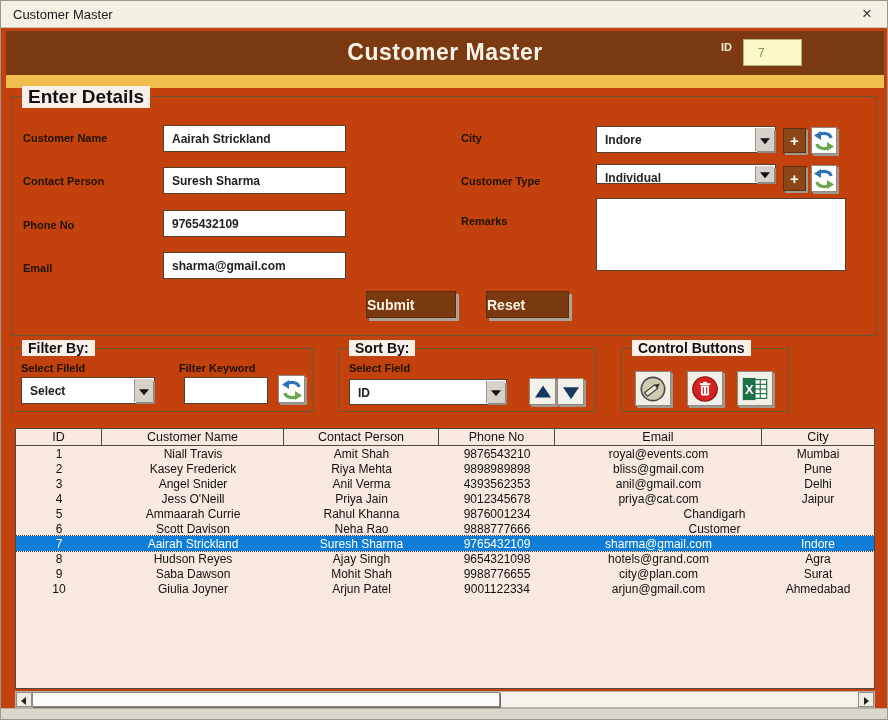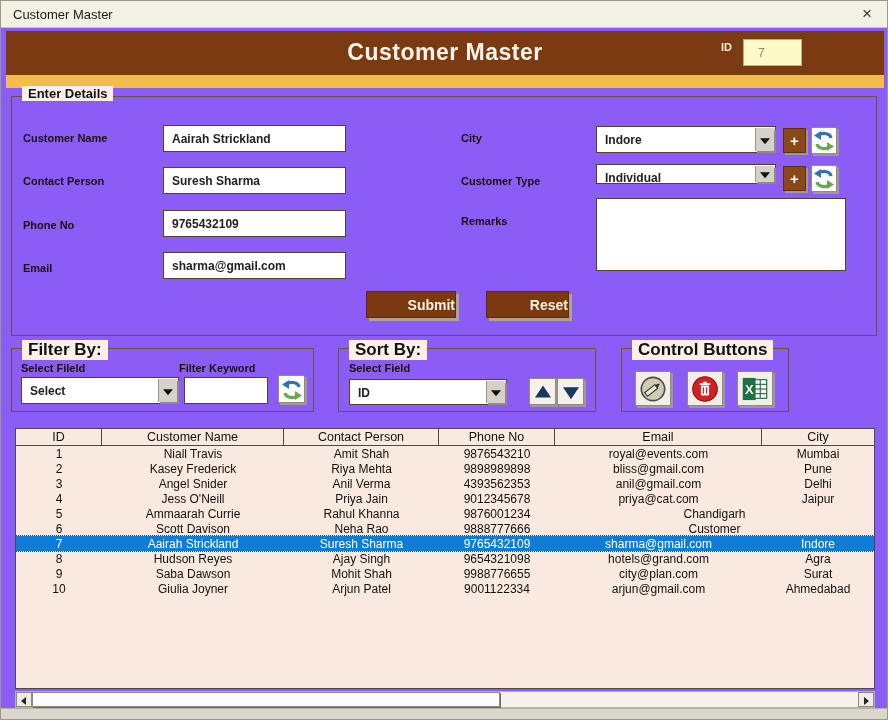--- a/index.html
+++ b/index.html
@@ -1,18 +1,18 @@
 <!DOCTYPE html>
 <html><head>
 <meta charset="utf-8">
 <style>
   * { margin:0; padding:0; box-sizing:border-box; }
   html,body { width:888px; height:720px; }
   body { font-family:"Liberation Sans", sans-serif; background:#DDDAD0; }
-  .window { position:relative; width:888px; height:720px; background:#8b5cf6;
+  .window { position:relative; width:888px; height:720px; background:#c2410c;
             border:1px solid #9a978c; overflow:hidden; }
 
   
   .titlebar { position:absolute; left:0; top:0; width:100%; height:27px;
               background:#F2F1E3; border-bottom:1px solid #c9c6b6; }
   .titlebar .wtitle { position:absolute; left:12px; top:6px; font-size:13px; color:#1a1a1a; }
   .close-btn { position:absolute; right:8px; top:2px; width:24px; height:22px;
                text-align:center; font-size:17px; color:#333; cursor:default; line-height:22px; }
 
   
@@ -21,43 +21,43 @@
                   font-size:23px; font-weight:bold; color:#FBF4E8; letter-spacing:.5px; }
   .id-label { position:absolute; left:715px; top:10px; font-size:11px; font-weight:bold; color:#F5EBD9; }
   .id-box { position:absolute; left:737px; top:8px; width:59px; height:27px; background:#FDFAC8;
             border:1px solid #b7b27e; font-size:12px; color:#8b8b74; padding:6px 0 0 14px; }
   .gold-strip { position:absolute; left:5px; top:74px; width:878px; height:13px; background:#F1BD4D; }
 
   
   .groupbox { position:absolute; border:1px solid #6b5335; }
   .legend { position:absolute; top:-9px; left:10px; background:#FBF0E7; padding:0 6px;
             font-weight:bold; color:#111; }
-  .legend.big { font-size:13px; top:-11px; }
-  .legend.mid { font-size:17px; }
+  .legend.big { font-size:19px; top:-11px; }
+  .legend.mid { font-size:14px; }
 
   .flabel { position:absolute; font-size:11px; font-weight:bold; color:#1d1205; }
   .tbox { position:absolute; background:#fff; border:1px solid #55402a; font-family:"Liberation Sans",sans-serif;
           font-size:12px; font-weight:bold; color:#222; padding:0 8px; outline:none; }
 
   
   .combo { position:absolute; background:#fff; border:1px solid #55402a; }
   .combo .cval { position:absolute; left:8px; top:6px; font-size:12px; font-weight:bold; color:#222; }
   .combo .cbtn { position:absolute; right:1px; top:1px; bottom:1px; width:19px; background:#D6D2CA;
                  border-left:1px solid #9a968c; box-shadow:2px 2px 0 #8f8b82; }
   .tri-down { position:absolute; left:50%; top:50%; transform:translate(-50%,-30%);
               width:0; height:0; border-left:5px solid transparent; border-right:5px solid transparent;
               border-top:6px solid #111; }
 
   .sq-btn { position:absolute; border:1px solid #8f8b82; background:#fff;
             box-shadow:2px 2px 0 #9e9a90; cursor:default; }
   .plus-btn { background:#8A4718; color:#fff; font-weight:bold; font-size:15px;
               text-align:center; line-height:23px; border:1px solid #5e2f0e; }
 
   .action-btn { position:absolute; background:#7B3910; color:#FBF2E2; font-weight:bold;
-                font-size:14px; text-align:right; border:1px solid #5e2c0b;
+                font-size:14px; text-align:left; border:1px solid #5e2c0b;
                 box-shadow:3px 3px 0 #a8a49a; cursor:default; }
 
   .arrow-btn { position:absolute; width:27px; height:27px; background:#F4F1EA; border:1px solid #8f8b82;
                box-shadow:2px 2px 0 #9e9a90; }
   .tri-up-navy { position:absolute; left:50%; top:50%; transform:translate(-50%,-55%);
                  width:0; height:0; border-left:8px solid transparent; border-right:8px solid transparent;
                  border-bottom:12px solid #17375E; }
   .tri-dn-navy { position:absolute; left:50%; top:50%; transform:translate(-50%,-40%);
                  width:0; height:0; border-left:8px solid transparent; border-right:8px solid transparent;
                  border-top:12px solid #17375E; }
@@ -164,21 +164,21 @@
   <textarea class="tbox" style="left: 595px; top: 197px; width: 250px; height: 73px; resize: none;"></textarea>
 
   <div class="action-btn" style="left:365px; top:290px; width:90px; height:27px; line-height:26px;">Submit</div>
   <div class="action-btn" style="left:485px; top:290px; width:83px; height:27px; line-height:26px;">Reset</div>
 
   <div class="groupbox" style="left:10px; top:347px; width:303px; height:64px;">
     <span class="legend mid">Filter By:</span>
   </div>
   <span class="flabel" style="left:20px; top:361px;">Select FiIeld</span>
   <span class="flabel" style="left:178px; top:361px;">Filter Keyword</span>
-  <div class="combo" style="left:20px; top:376px; width:158px; height:27px;">
+  <div class="combo" style="left:20px; top:376px; width:134px; height:27px;">
     <span class="cval">Select</span>
     <span class="cbtn">
         <span class="tri-down"></span>
       </span>
   </div>
   <input class="tbox" style="left: 183px; top: 376px; width: 84px; height: 27px;" value="">
   <div class="sq-btn" style="left:277px; top:374px; width:27px; height:28px;">
     <svg width="24" height="24" viewBox="0 0 24 24" style="position:absolute;left:1px;top:2px;">
       <path d="M19 9 A7 5 0 0 0 7 6" stroke="#2E74B5" stroke-width="3.2" fill="none"></path>
       <polygon points="9,2 2,6.5 9,11" fill="#2E74B5"></polygon>

